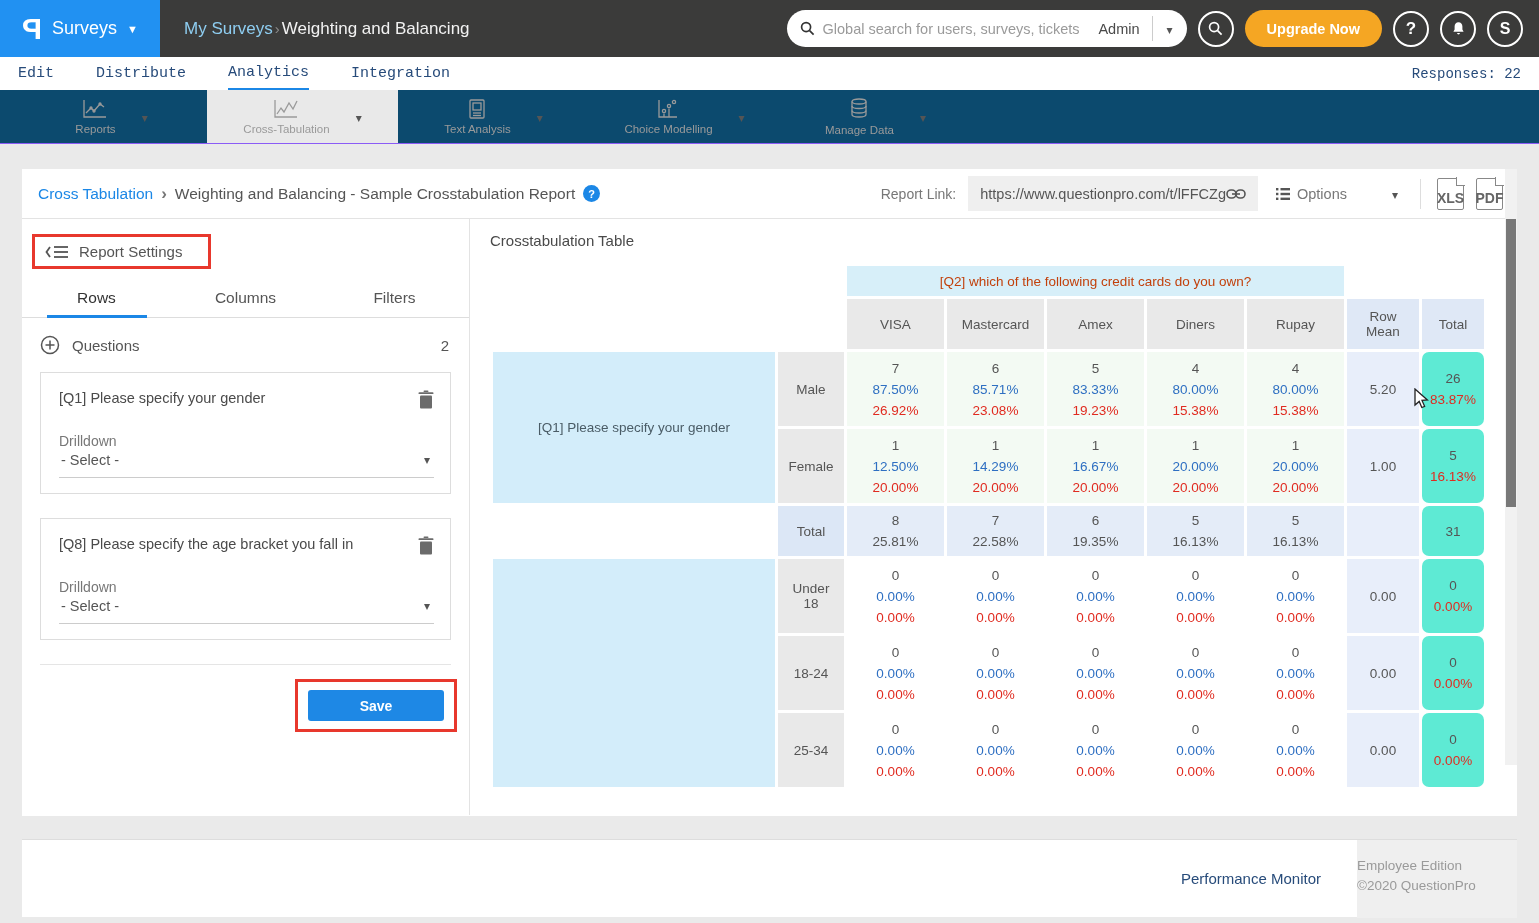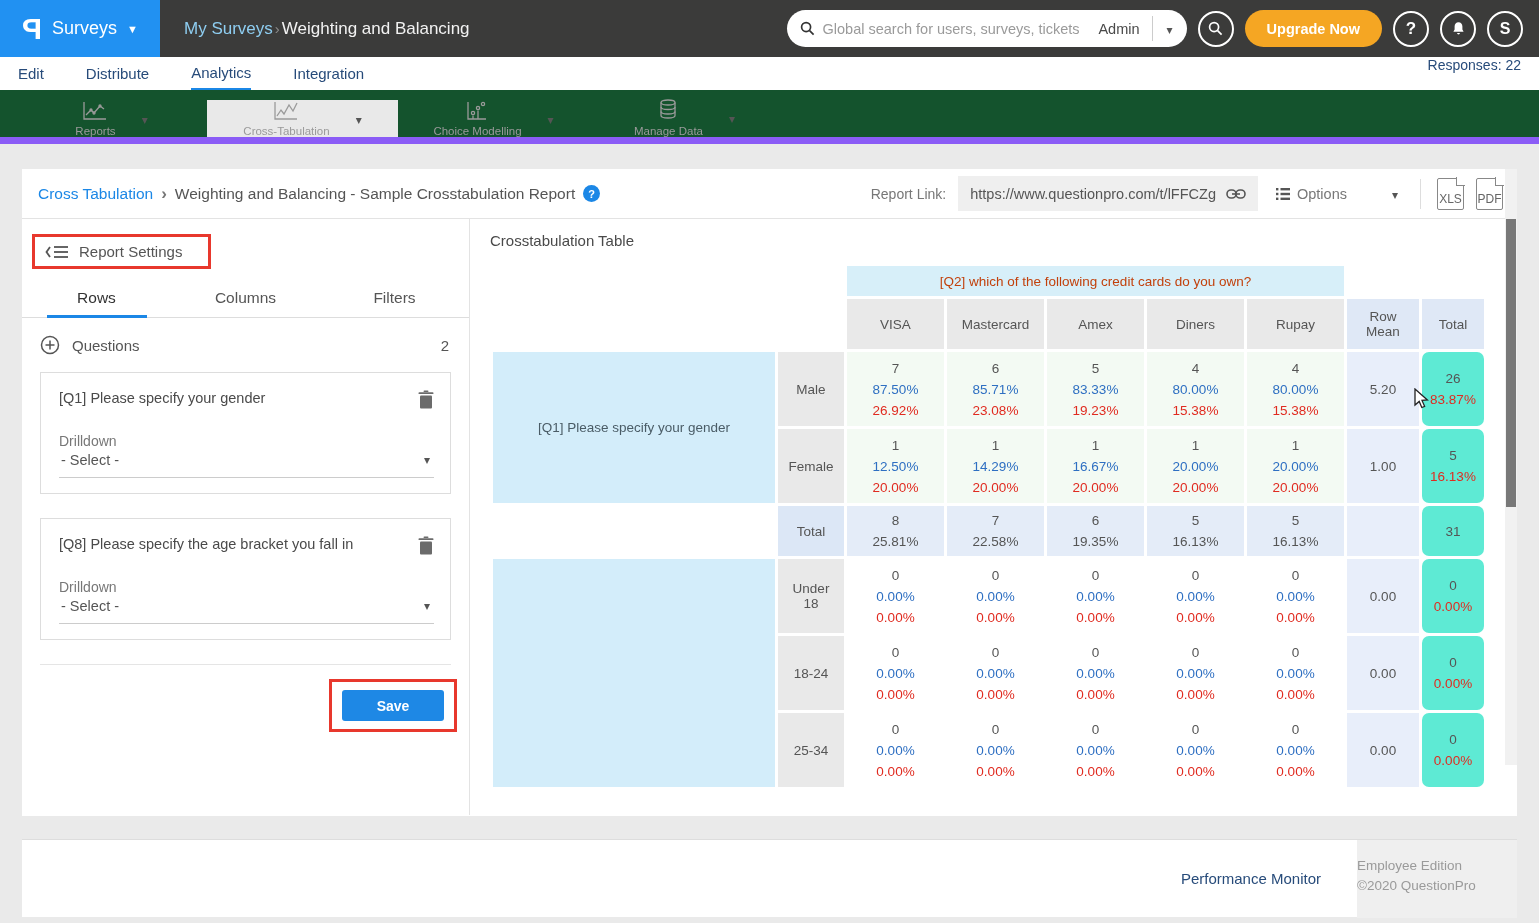--- a/index.html
+++ b/index.html
@@ -28,29 +28,29 @@
   .caret::after { content:"▾"; color:#555; font-size:12px; }
   .circle-btn { width:36px; height:36px; border:2px solid #fff; border-radius:50%;
     display:flex; align-items:center; justify-content:center; cursor:pointer; color:#fff; }
   .upgrade { height:37px; border-radius:19px; background:#f5a623; color:#fff; font-weight:bold;
     font-size:14.5px; display:flex; align-items:center; padding:0 22px; cursor:pointer; border:none;
     font-family:inherit; }
   .help-glyph::after { content:"?"; font-weight:bold; font-size:17px; }
   .avatar-initial { font-size:16px; font-weight:bold; }
 
   
-  .navrow { height:33px; background:#fff; display:flex; align-items:flex-start; gap:42px; padding:0 18px; }
+  .navrow { height:33px; background:#fff; display:flex; align-items:center; gap:42px; padding:0 18px;font-family:Liberation Mono, monospace; }
   .nav-item { font-size:15px; color:#274b7a; cursor:pointer; height:100%; display:flex;
     align-items:center; }
   .nav-item.active { border-bottom:2px solid #1b87e6; }
   .responses { margin-left:auto; font-size:14px; color:#274b7a; }
 
   
-  .toolbar { height:54px; background:#14532d; border-bottom:7px solid #8b5cf6; display:flex;
-    padding-left:16px;align-items:flex-end; }
+  .toolbar { height:54px; background:#0c4a6e; border-bottom:1px solid #8b5cf6; display:flex;
+    padding-left:16px; }
   .tool { width:191px; display:flex; align-items:center; justify-content:center; gap:26px;
     cursor:pointer; }
   .tool.active { background:#e9e9e9; }
   .tool-main { display:flex; flex-direction:column; align-items:center; gap:3px; }
   .tool-label { font-size:11.5px; color:#9a9a9a; }
   .tool svg { stroke:#9a9a9a; }
 
   
   .page { padding:25px 22px 0 22px; }
   .content { background:#fff; height:647px; position:relative; }
@@ -58,29 +58,29 @@
     padding:0 14px 0 16px; }
   .rb-left { display:flex; align-items:center; gap:8px; }
   .rb-link { color:#1b87e6; font-size:15.5px; cursor:pointer; }
   .rb-sep::after { content:"›"; color:#777; font-size:17px; font-weight:bold; }
   .rb-title { color:#555; font-size:15.5px; }
   .help-dot { width:17px; height:17px; border-radius:50%; background:#1b87e6; color:#fff;
     display:flex; align-items:center; justify-content:center; cursor:pointer; }
   .help-dot::after { content:"?"; font-size:11px; font-weight:bold; }
   .rb-right { margin-left:auto; display:flex; align-items:center; gap:12px; }
   .rb-label { color:#777; font-size:14px; }
-  .url-box { background:#efefef; height:35px; display:flex; align-items:center; gap:10px;
+  .url-box { background:#efefef; height:35px; display:flex; align-items:center; gap:0;
     padding:0 12px; cursor:pointer; }
   .url-text { color:#555; font-size:14.5px; }
   .options-btn { display:flex; align-items:center; gap:7px; color:#777; font-size:14.5px;
     cursor:pointer; padding:0 6px; }
   .v-div { width:1px; height:30px; background:#ddd; margin:0 4px; }
   .file-icon { width:27px; height:32px; border:1.5px solid #888; border-radius:2px; position:relative;
-    display:flex; align-items:flex-end; justify-content:center; padding-bottom:3px; font-size:12px;
-    font-weight:normal; color:#666; cursor:pointer; background:#fff; }
+    display:flex; align-items:flex-end; justify-content:center; padding-bottom:3px; font-size:14px;
+    font-weight:bold; color:#666; cursor:pointer; background:#fff; }
   .file-icon::before { content:""; position:absolute; top:-1.5px; right:-1.5px; width:8px; height:8px;
     background:#fff; border-left:1.5px solid #888; border-bottom:1.5px solid #888; }
 
   .body-cols { display:flex; height:596px; }
 
   
   .settings { width:448px; border-right:1px solid #e3e3e3; padding-top:15px; }
   .red-box { border:3px solid #e8382d; display:inline-flex; align-items:center; gap:10px;
     margin-left:10px; padding:6px 26px 6px 10px; }
   .rs-label { color:#555; font-size:15px; cursor:pointer; }
@@ -97,21 +97,21 @@
   .card-q { color:#4a4a4a; font-size:14.5px; flex:1; padding-right:10px; }
   .trash { cursor:pointer; flex:none; }
   .drill { color:#777; font-size:14px; margin-top:24px; }
   .select-row { display:flex; align-items:flex-end; margin-top:1px; border-bottom:1px solid #ccc;
     padding:0 4px 9px 2px; cursor:pointer; }
   .select-val { color:#555; font-size:14.5px; flex:1; }
   .panel-hr { border:none; border-top:1px solid #e5e5e5; margin:4px 18px 0 18px; }
   .save-zone { display:flex; justify-content:flex-end; padding:14px 12px 0 0; }
   .save-red { border:3px solid #e8382d; padding:8px 10px; }
   .save-btn { background:#1e88e5; color:#fff; border:none; font-family:inherit; font-weight:bold;
-    font-size:14px; width:102px; height:31px; border-radius:3px; cursor:pointer; }
+    font-size:14px; width:136px; height:31px; border-radius:3px; cursor:pointer; }
 
   
   .main { flex:1; padding:13px 26px 0 20px; overflow:hidden; position:relative; }
   .ct-title { color:#4a4a4a; font-size:15px; margin-bottom:14px; }
   table.ct { border-collapse:separate; border-spacing:3px; table-layout:fixed; }
   table.ct td { text-align:center; vertical-align:middle; font-size:13.5px; }
   .hr1 { height:30px; } .hr2 { height:50px; } .r-data { height:74px; } .r-total { height:50px; }
   .cell-blank { background:transparent; }
   .cell-group-hdr { background:#d7eff9; color:#c2410c; font-size:14px; }
   .cell-col-hdr { background:#e9e9e9; color:#555; }
@@ -212,20 +212,32 @@
       <svg width="26" height="22" viewBox="0 0 26 22" fill="none" stroke-width="1.3">
           <path d="M2 2v17h22"></path>
           <path d="M4 16l4-6 3 4 5-9 4 6 4-8"></path>
         </svg>
       <span class="tool-label">Cross-Tabulation</span>
     </div>
     <span class="caret"></span>
   </div>
   <div class="tool">
     <div class="tool-main">
+      <svg width="22" height="22" viewBox="0 0 22 22" fill="none" stroke-width="1.3">
+          <rect x="4" y="2" width="14" height="18" rx="1"></rect>
+          <rect x="7" y="5" width="8" height="7"></rect>
+          <line x1="7" y1="15" x2="15" y2="15"></line>
+          <line x1="7" y1="17.5" x2="15" y2="17.5"></line>
+        </svg>
+      <span class="tool-label">Text Analysis</span>
+    </div>
+    <span class="caret"></span>
+  </div>
+  <div class="tool">
+    <div class="tool-main">
       <svg width="26" height="22" viewBox="0 0 26 22" fill="none" stroke-width="1.3">
           <path d="M4 2v17h18"></path>
           <circle cx="9" cy="13" r="1.6"></circle>
           <circle cx="14" cy="8" r="1.6"></circle>
           <circle cx="19" cy="4" r="1.6"></circle>
           <line x1="9" y1="19" x2="9" y2="15.5"></line>
           <line x1="14" y1="19" x2="14" y2="10.5"></line>
         </svg>
       <span class="tool-label">Choice Modelling</span>
     </div>

